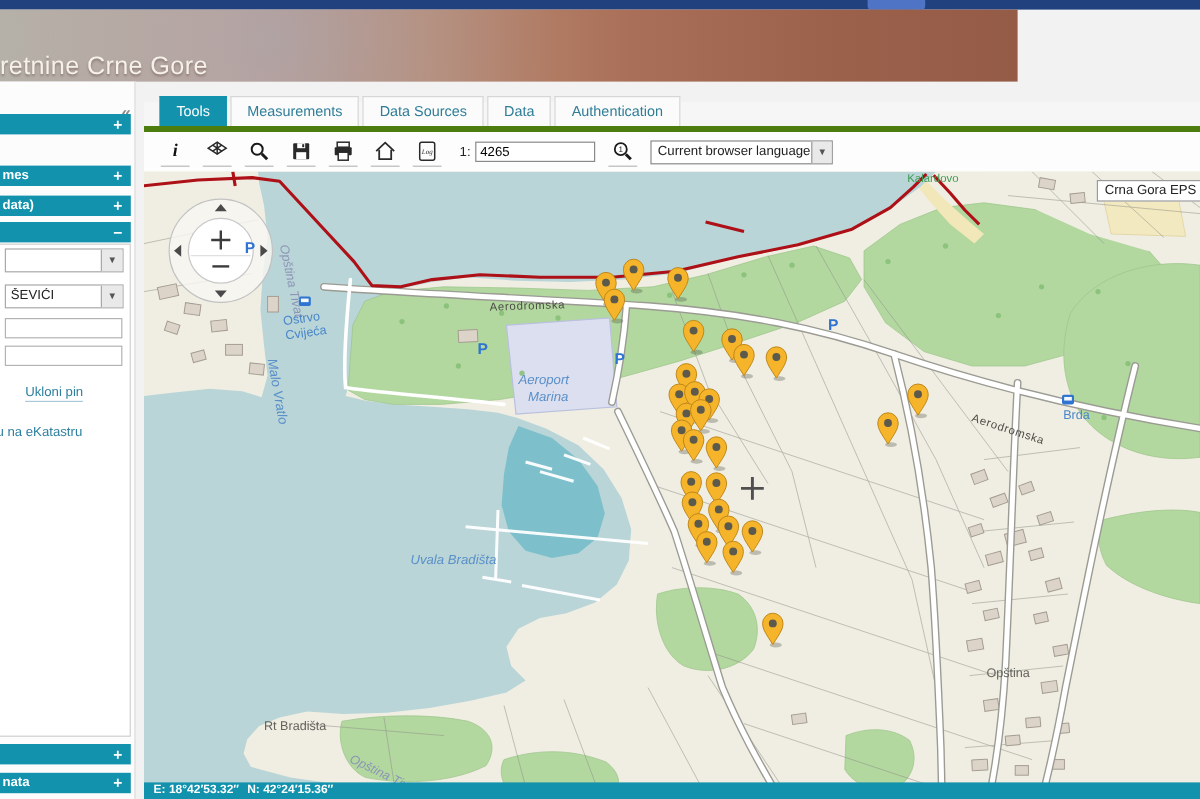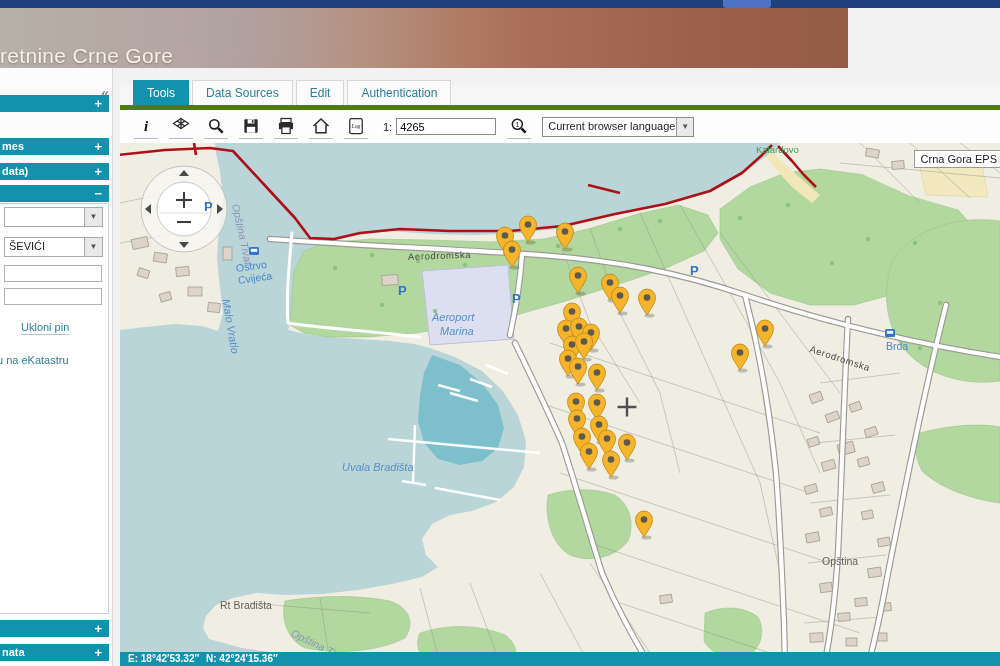--- a/index.html
+++ b/index.html
@@ -127,22 +127,23 @@
   <div class="acc s6">
     <span>nata</span>
     <span class="tog">+</span>
   </div>
 </div>
 
 <div class="mainpanel">
 
   <div class="tabs">
     <div class="tab active">Tools</div>
+    <div class="tab">Measurements</div>
     <div class="tab">Data Sources</div>
-    <div class="tab">Edit</div>
+    <div class="tab">Data</div>
     <div class="tab">Authentication</div>
   </div>
 
   <div class="toolbar">
     <div class="tbtn">
       <span style="font:italic bold 15px 'Liberation Serif',serif;color:#111">i</span>
     </div>
     <div class="tbtn">
       <svg width="20" height="20" viewBox="0 0 24 24" fill="none" stroke="#2a2a2a" stroke-width="1.5">
         <path d="M12 3 L21 9 L12 15 L3 9 Z"></path>

